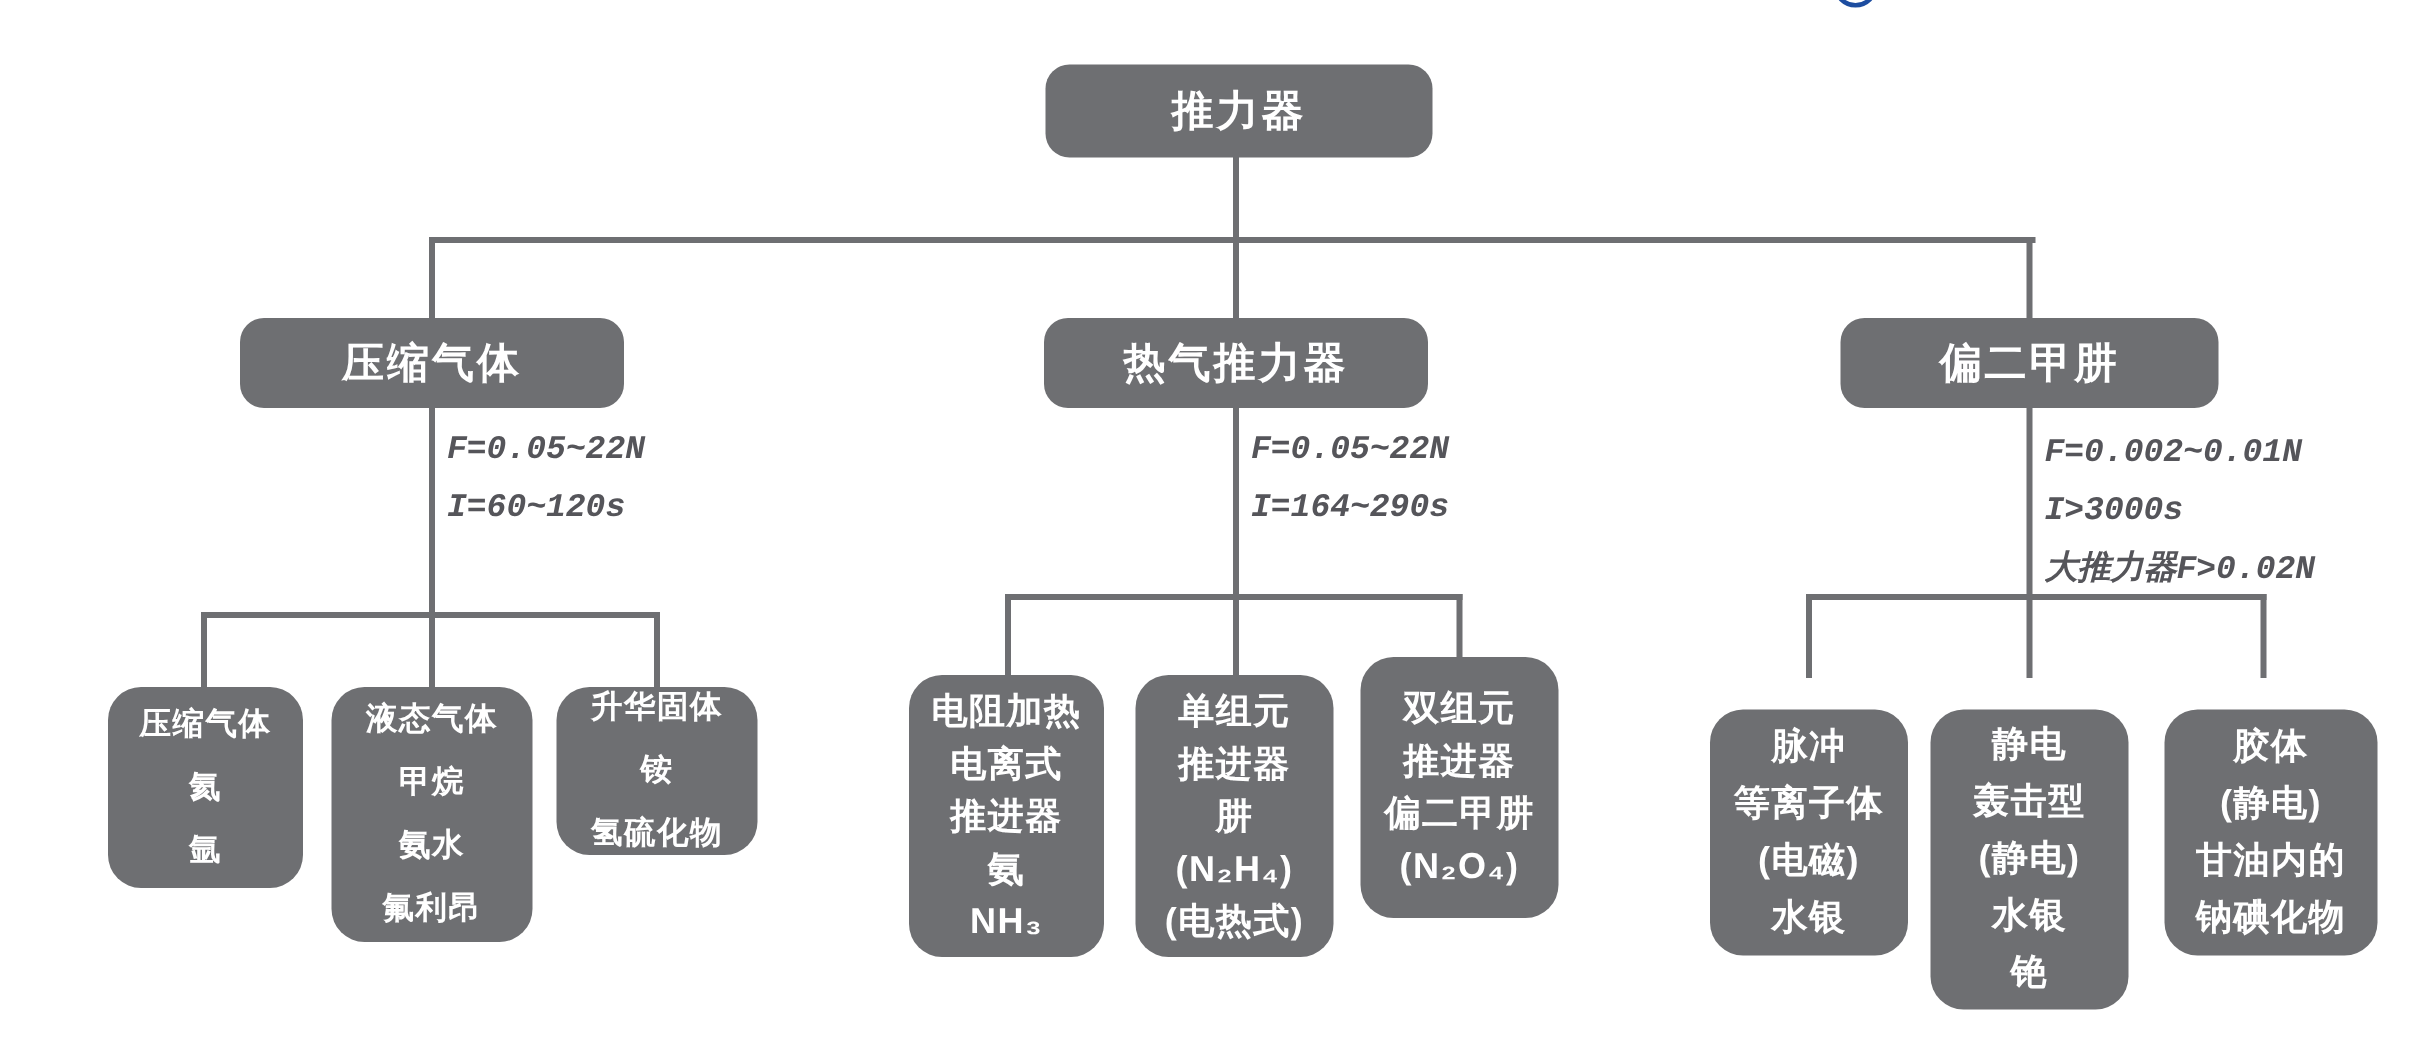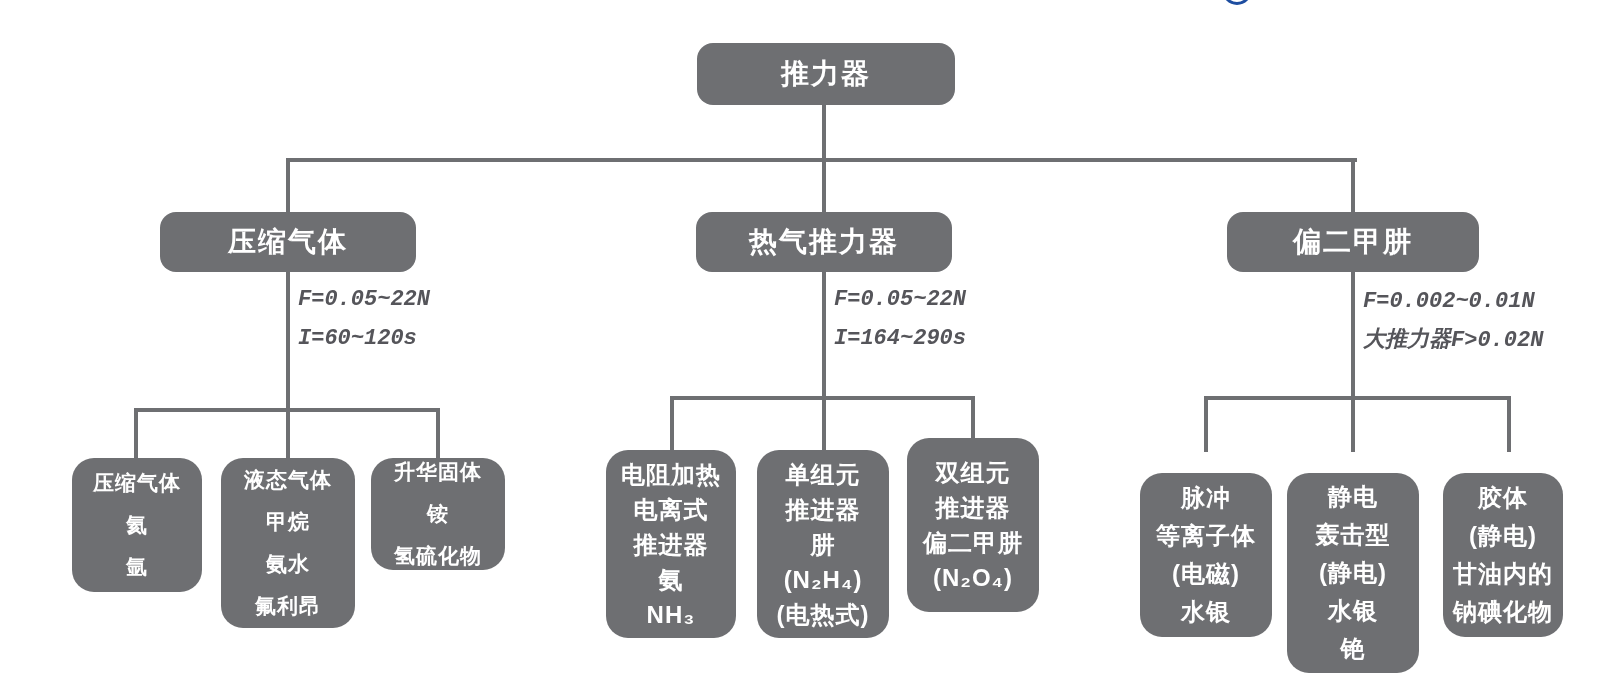--- a/index.html
+++ b/index.html
@@ -59,20 +59,21 @@
 <div class="anno" style="left:298px;top:280px">
   <div>F=0.05~22N</div>
   <div>I=60~120s</div>
 </div>
 <div class="anno" style="left:834px;top:280px">
   <div>F=0.05~22N</div>
   <div>I=164~290s</div>
 </div>
 <div class="anno" style="left:1363px;top:282px">
   <div>F=0.002~0.01N</div>
+  <div>I&gt;3000s</div>
   <div>大推力器F&gt;0.02N</div>
 </div>
 
 <div class="hline" style="left:134px;top:408px;width:306px;height:4px"></div>
 <div class="vline" style="left:134px;top:408px;width:4px;height:50px"></div>
 <div class="vline" style="left:286px;top:408px;width:4px;height:50px"></div>
 <div class="vline" style="left:436px;top:408px;width:4px;height:50px"></div>
 
 <div class="hline" style="left:670px;top:396px;width:305px;height:4px"></div>
 <div class="vline" style="left:670px;top:396px;width:4px;height:54px"></div>
@@ -128,18 +129,18 @@
   <div>(电磁)</div>
   <div>水银</div>
 </div>
 <div class="node leaf leaf-c" style="left:1287px;top:452px;width:132px;height:200px">
   <div>静电</div>
   <div>轰击型</div>
   <div>(静电)</div>
   <div>水银</div>
   <div>铯</div>
 </div>
-<div class="node leaf leaf-c" style="left:1443px;top:452px;width:120px;height:164px">
+<div class="node leaf leaf-c" style="left:1443px;top:452px;width:142px;height:164px">
   <div>胶体</div>
   <div>(静电)</div>
   <div>甘油内的</div>
   <div>钠碘化物</div>
 </div>
 
 </body></html>

